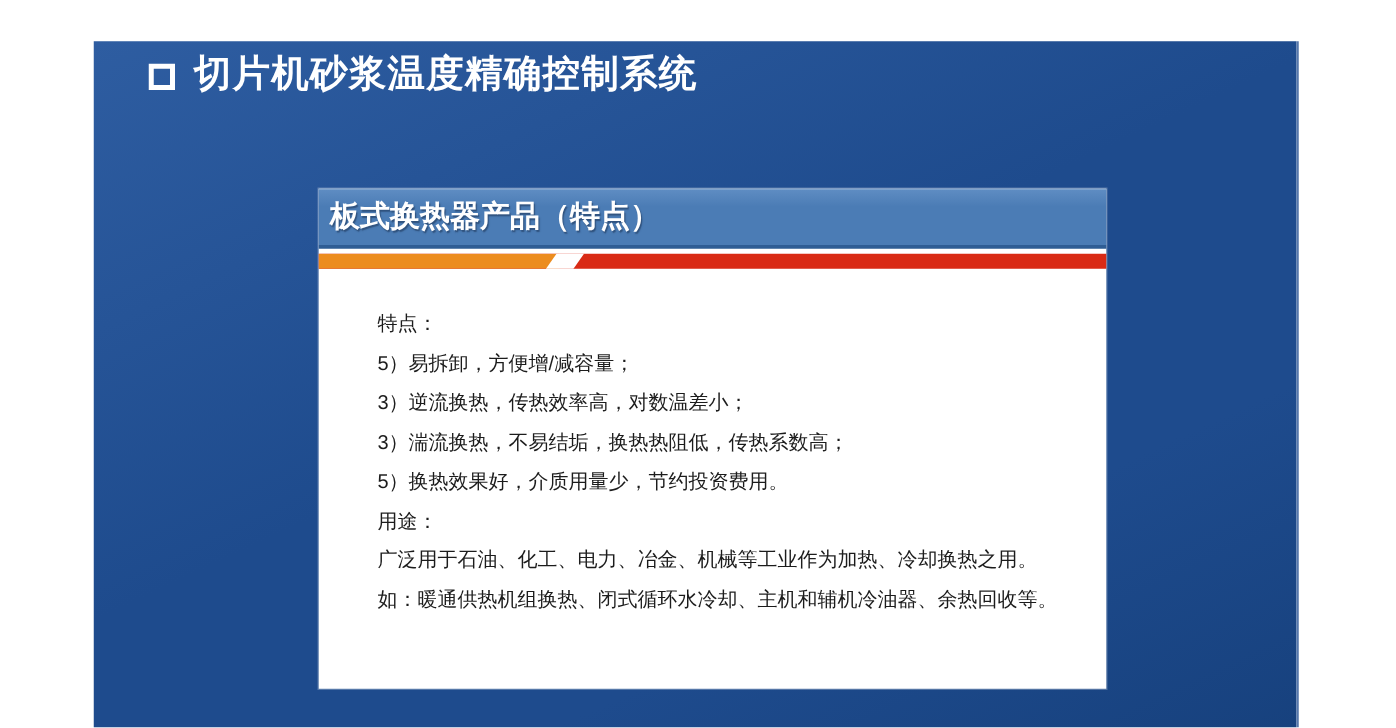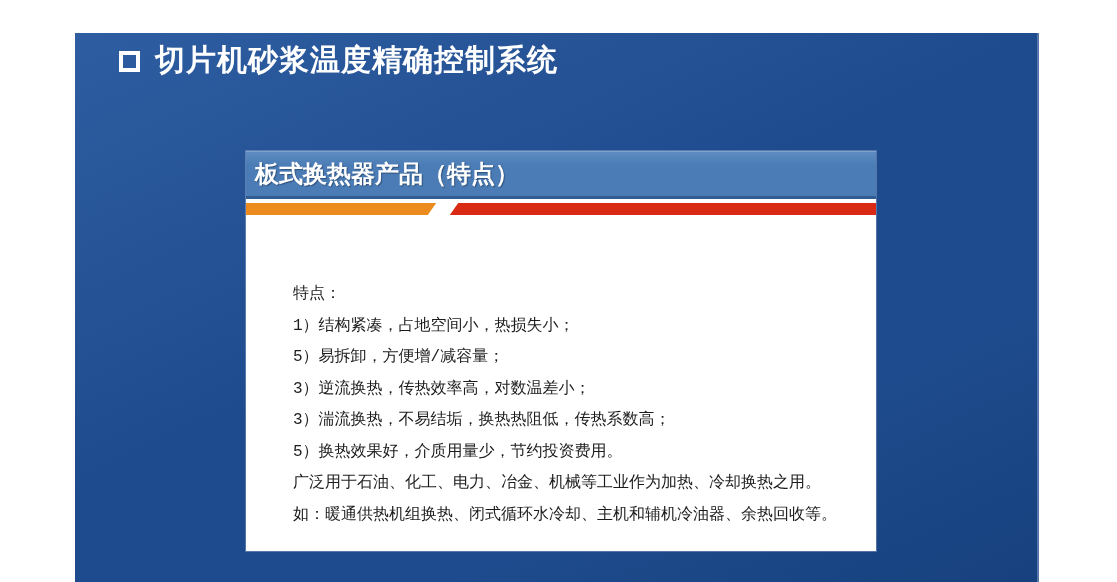--- a/index.html
+++ b/index.html
@@ -57,21 +57,21 @@
     color:var(--title-text);
     font-weight:bold;
     font-size:30px;
     line-height:38px;
     letter-spacing:1px;
   }
   .title-line2{padding-left:9px;}
   
   .content-box{
     position:absolute;
-    left:171px;top:118px;
+    left:180px;top:118px;
     width:630px;height:400px;
     background:#ffffff;
     box-shadow:0 0 0 1px rgba(255,255,255,0.25);
   }
   .box-header{
     height:44px;
     line-height:44px;
     background:linear-gradient(180deg, var(--header-blue-1) 0%, var(--header-blue-2) 30%, var(--header-blue-2) 100%);
     border-top:1px solid #7da2cd;
     border-bottom:3px solid var(--header-border);
@@ -97,22 +97,22 @@
     background:var(--stripe-orange);
   }
   .stripe-slash{
     position:absolute;
     left:186px;top:-3px;
     width:22px;height:18px;
     background:#ffffff;
     transform:skewX(-35deg);
   }
   .box-body{
-    padding:64px 18px 0 47px;
-    font-family:Liberation Mono, monospace;
+    padding:29px 18px 0 47px;
+    font-family:Liberation Sans, sans-serif;
     color:var(--body-text);
     font-size:16px;
   }
   .body-line{
     line-height:31.5px;
     white-space:nowrap;
   }
 </style>
 </head>
 <body>
@@ -130,25 +130,25 @@
     <div class="content-box">
       <div class="box-header">
         <span>板式换热器产品（特点）</span>
       </div>
       <div class="stripe">
         <div class="stripe-orange"></div>
         <div class="stripe-slash"></div>
       </div>
       <div class="box-body">
           <div class="body-line">特点：</div>
-          <div class="body-line">1）结构紧凑，占地空间小，热损失小；</div>
           <div class="body-line">5）易拆卸，方便增/减容量；</div>
           <div class="body-line">3）逆流换热，传热效率高，对数温差小；</div>
           <div class="body-line">3）湍流换热，不易结垢，换热热阻低，传热系数高；</div>
           <div class="body-line">5）换热效果好，介质用量少，节约投资费用。</div>
+          <div class="body-line">用途：</div>
           <div class="body-line">广泛用于石油、化工、电力、冶金、机械等工业作为加热、冷却换热之用。</div>
           <div class="body-line">如：暖通供热机组换热、闭式循环水冷却、主机和辅机冷油器、余热回收等。</div>
         </div>
     </div>
 
     <div class="slide-bottom-edge"></div>
   </div>
 </div>
 
 </body></html>

